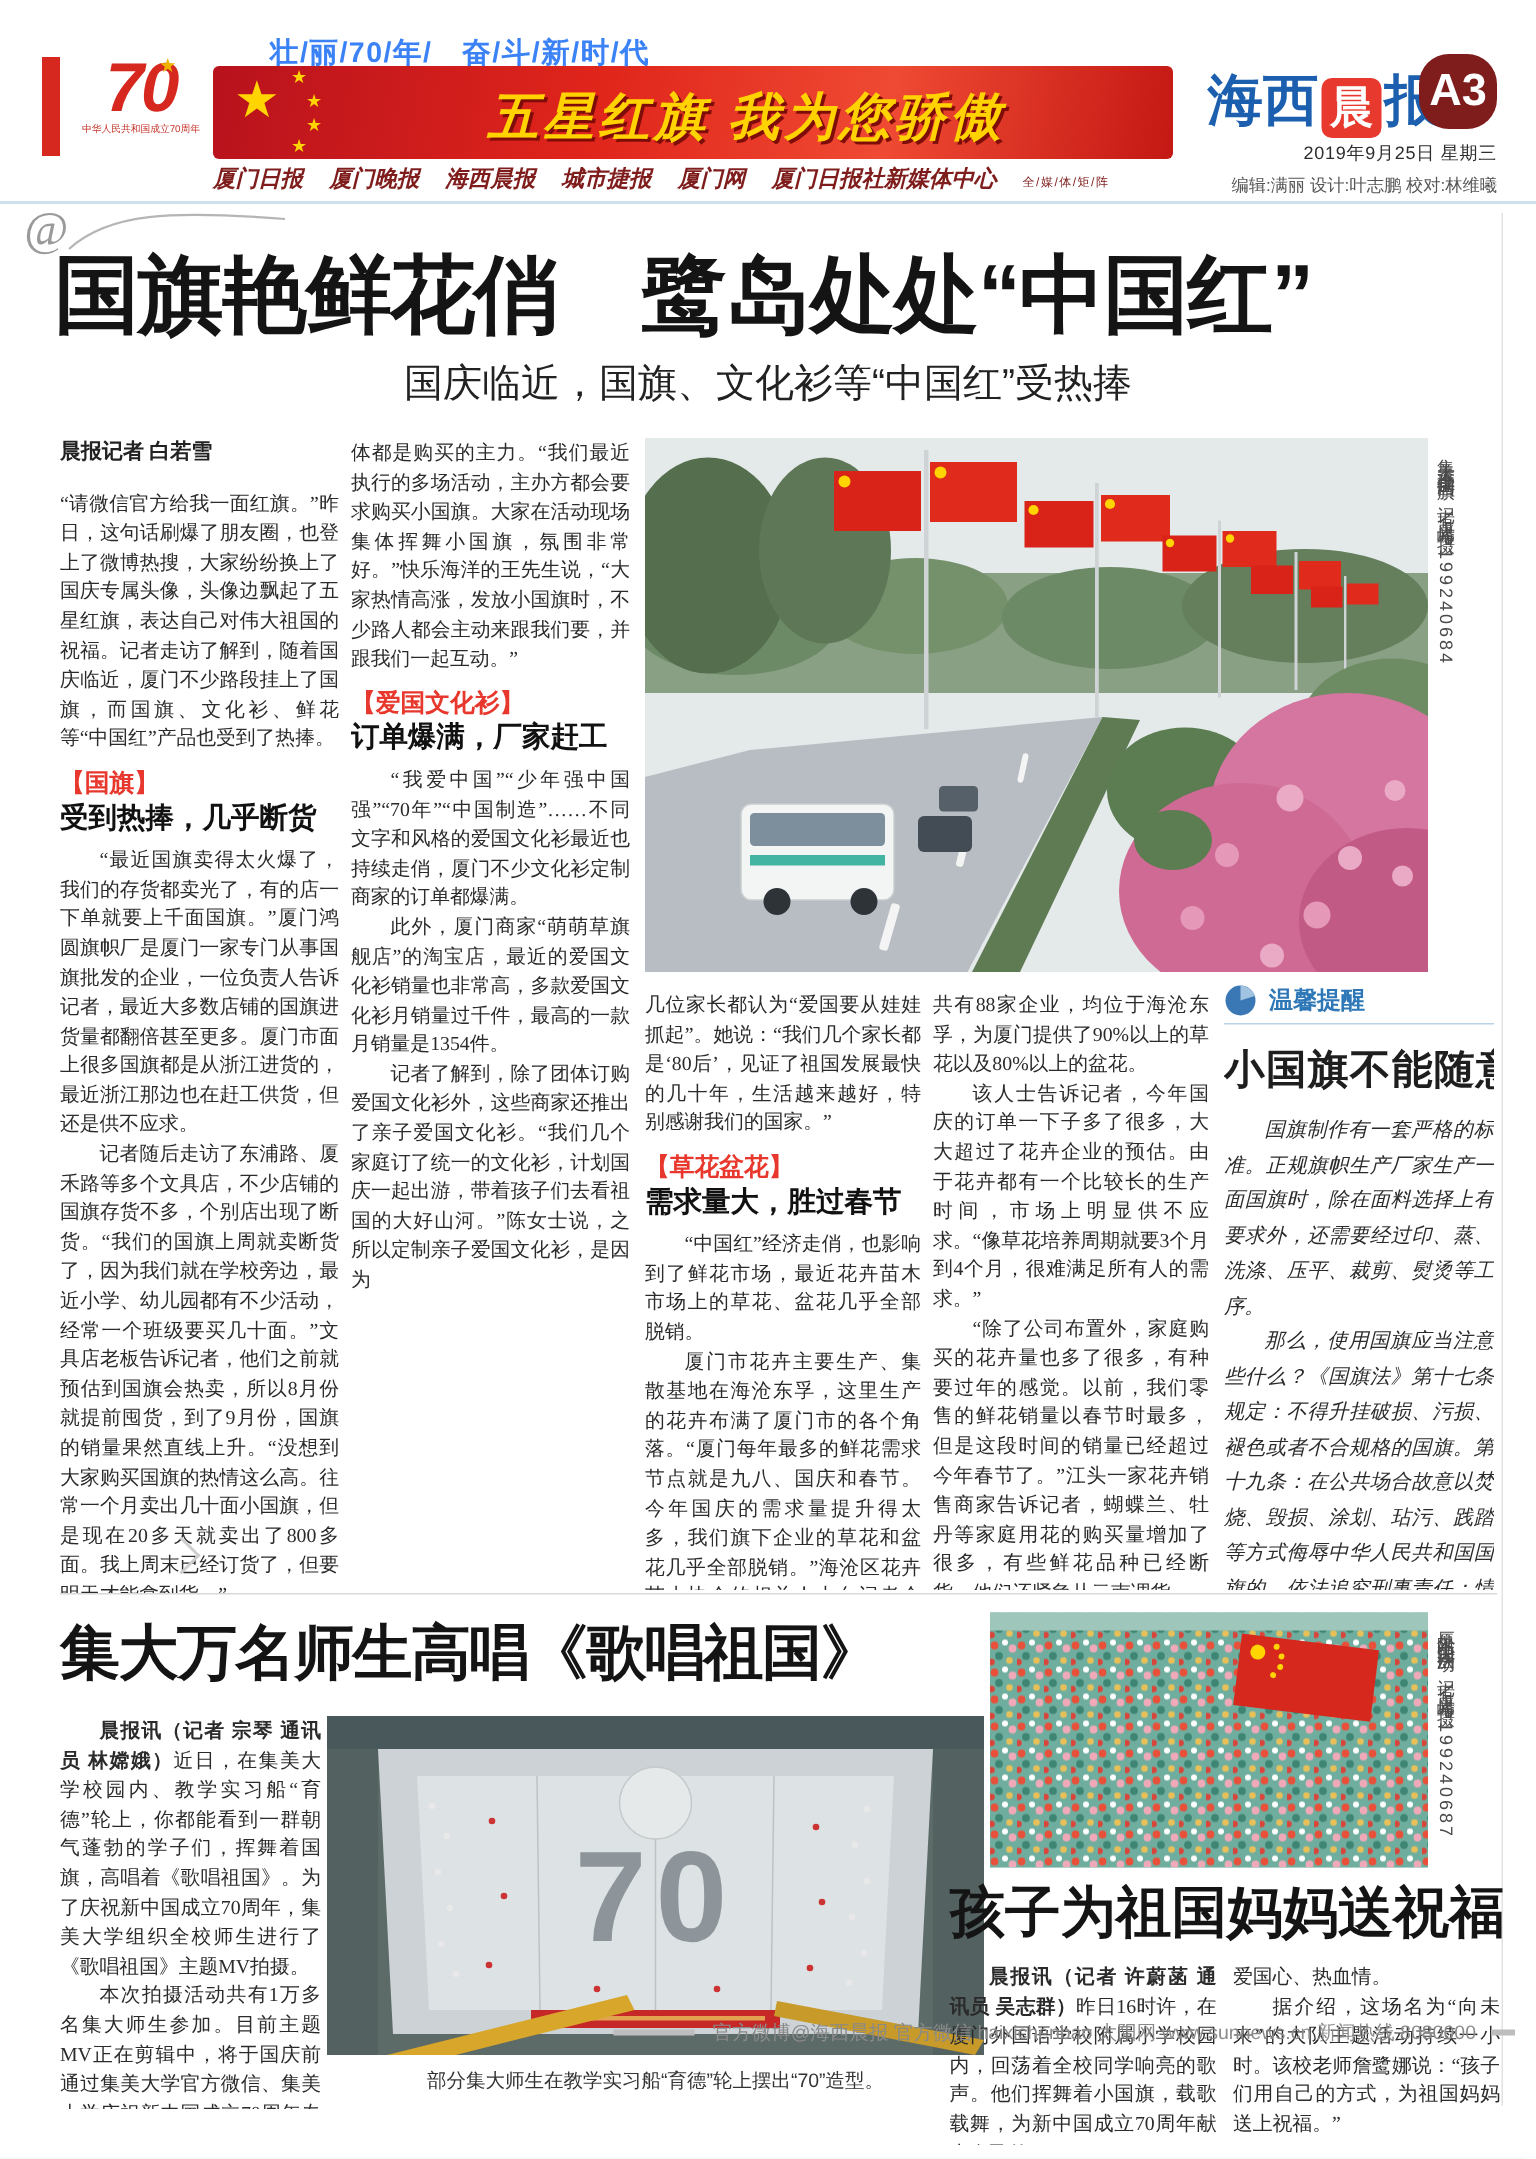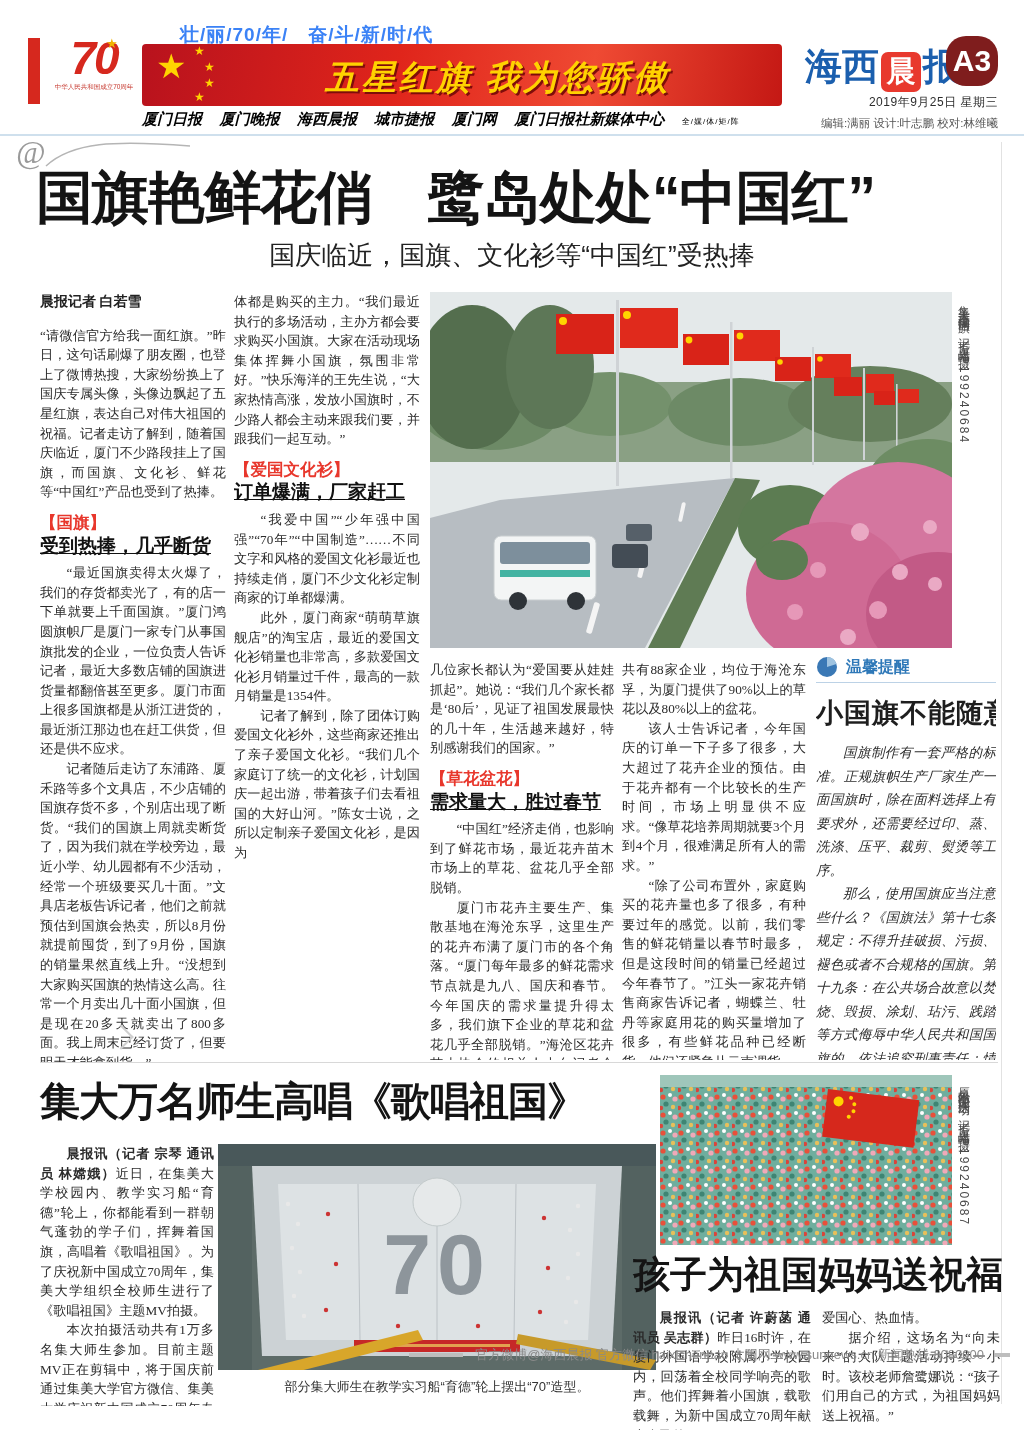--- a/index.html
+++ b/index.html
@@ -16,21 +16,21 @@
   .banner{left:142px;top:44px;width:640px;height:62px;border-radius:4px;
           background:linear-gradient(100deg,#b8121d 0%,#e0251b 40%,#ef4a33 70%,#c41814 100%);overflow:hidden;}
   .banner .bigstar{position:absolute;left:14px;top:2px;color:#ffd400;font-size:34px;}
   .banner .s1{position:absolute;left:52px;top:0px;color:#ffd400;font-size:12px;}
   .banner .s2{position:absolute;left:62px;top:16px;color:#ffd400;font-size:12px;}
   .banner .s3{position:absolute;left:62px;top:32px;color:#ffd400;font-size:12px;}
   .banner .s4{position:absolute;left:52px;top:46px;color:#ffd400;font-size:12px;}
   .slogan-main{position:absolute;left:150px;top:11px;font-size:34px;font-weight:900;font-style:italic;
           color:#ffd200;letter-spacing:3px;text-shadow:2px 2px 0 #7e0d0a;white-space:nowrap;margin-left:33px;}
   .slogan-top{left:180px;top:22px;font-size:19px;font-weight:900;color:#3b82f6;letter-spacing:1px;white-space:nowrap;}
-  .media-row{left:142px;top:110px;width:660px;white-space:nowrap;color:#000000;}
+  .media-row{left:142px;top:110px;width:660px;white-space:nowrap;color:#7f1d1d;}
   .media-row span.mlogo{font-family:"Liberation Serif",serif;font-style:italic;font-weight:700;
           font-size:15px;margin-right:13px;}
   .media-row span.msuffix{font-size:8px;font-style:normal;letter-spacing:1px;}
 
   
   .brand{left:805px;top:42px;display:flex;align-items:flex-end;}
   .brand .bp{font-size:37px;font-weight:900;color:#1b5fae;font-family:"Liberation Serif",serif;}
   .brand .box{width:40px;height:40px;background:#e8392e;border-radius:7px;color:#fff;font-size:29px;
           font-weight:900;display:flex;align-items:center;justify-content:center;margin:0 2px;}
   .pageno{left:946px;top:36px;width:52px;height:50px;background:#7f1d1d;color:#fff;font-size:30px;
@@ -47,21 +47,21 @@
           letter-spacing:-1px;white-space:nowrap;line-height:1.1;}
   .subheadline{left:36px;top:238px;width:952px;text-align:center;font-size:26px;color:#222;font-weight:500;}
   .byline{font-size:14px;font-weight:700;color:#222;margin:0 0 14px 0;}
   .col{overflow:hidden;font-family:"Liberation Serif",serif;font-size:13.2px;line-height:19.6px;
           color:#2b2b2b;text-align:justify;}
   .col p{margin:0;text-indent:2em;}
   .col p.noind{text-indent:0;}
   .sec-label{font-family:"Liberation Sans",sans-serif;color:#e8372c;font-weight:900;font-size:16.5px;
           text-indent:0 !important;margin-top:11px !important;}
   .sec-title{font-family:"Liberation Sans",sans-serif;color:#111;font-weight:900;font-size:19px;
-          text-indent:0 !important;margin:3px 0 8px 0 !important;text-decoration:underline;}
+          text-indent:0 !important;margin:3px 0 8px 0 !important;}
   .code-line{text-indent:0 !important;text-align:right;font-family:"Liberation Sans",sans-serif;font-size:13.5px;}
   .col1{left:40px;top:292px;width:186px;height:770px;}
   .col2{left:234px;top:292px;width:186px;height:770px;}
   .col3{left:430px;top:660px;width:184px;height:400px;}
   .col4{left:622px;top:660px;width:184px;height:400px;}
 
   .photo1{left:430px;top:292px;width:522px;height:356px;background:#dfe5e3;overflow:hidden;}
   .vcap{writing-mode:vertical-rl;font-size:12px;letter-spacing:2px;color:#4a4a4a;}
   .vcap1{left:955px;top:296px;height:360px;}
   .vcap2{left:955px;top:1078px;height:300px;}

